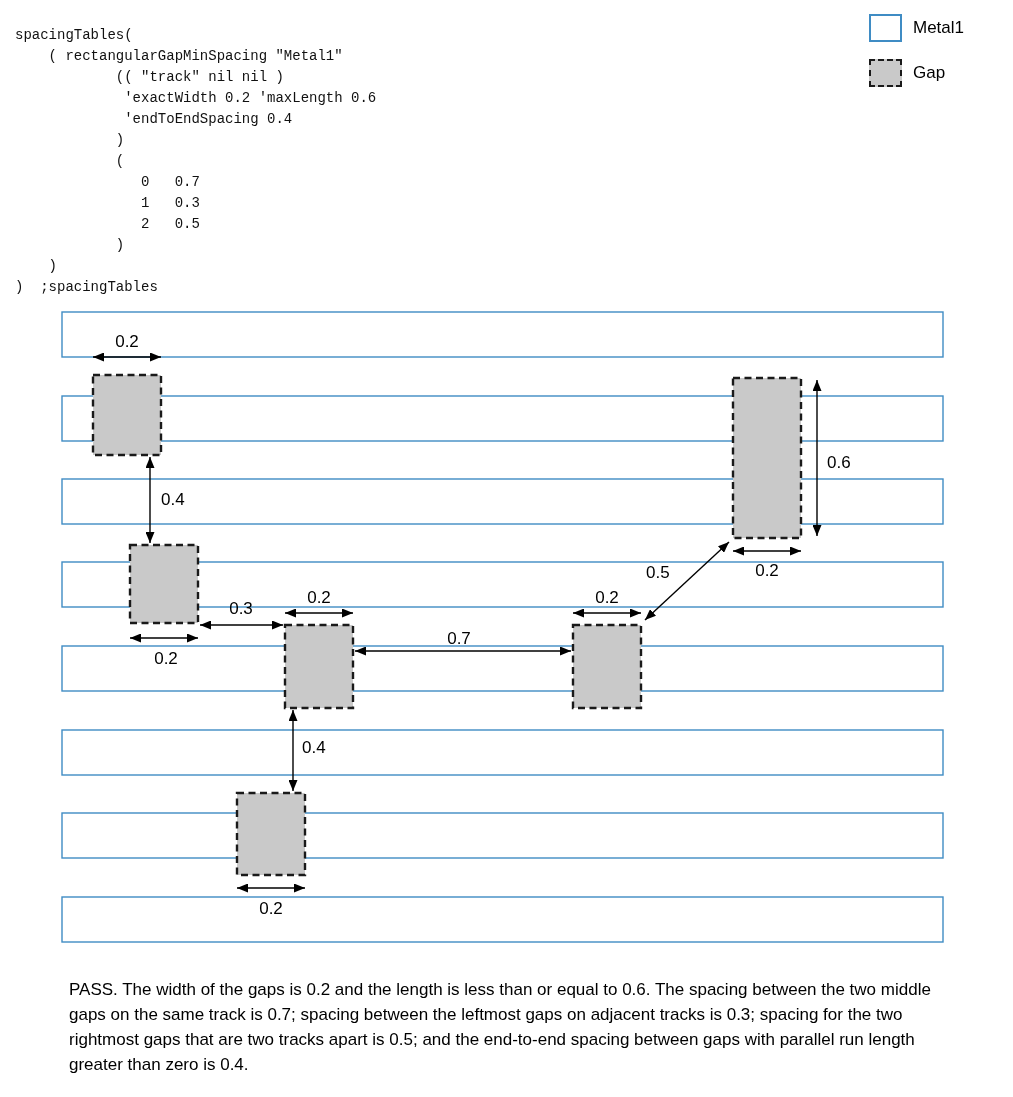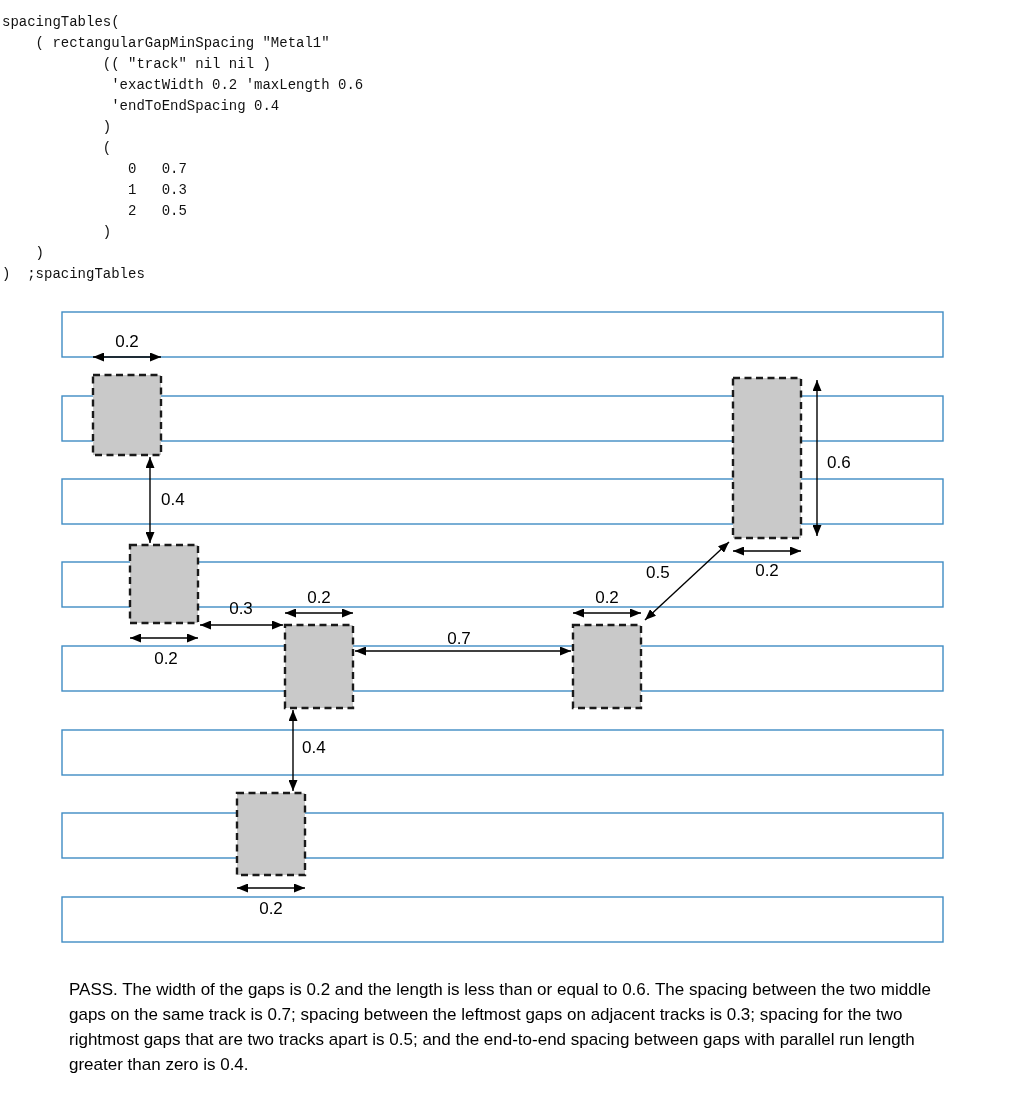--- a/index.html
+++ b/index.html
@@ -9,21 +9,21 @@
     width: 1013px;
     height: 1097px;
     background: #ffffff;
     font-family: "Liberation Sans", sans-serif;
     overflow: hidden;
   }
   .code {
     position: absolute;
     left: 2px;
     top: 12px;
-    margin: 0;
+    margin: 13px;
     font-family: "Liberation Mono", "DejaVu Sans Mono", monospace;
     font-size: 14px;
     line-height: 21px;
     color: #111111;
     white-space: pre;
   }
   .legend {
     position: absolute;
     left: 869px;
     top: 14px;
@@ -73,20 +73,30 @@
              'endToEndSpacing 0.4
             )
             (
                0   0.7
                1   0.3
                2   0.5
             )
     )
 )  ;spacingTables</pre>
 
+  <div class="legend">
+    <div class="legend-item">
+      <span class="swatch metal1"></span>
+      <span class="legend-label">Metal1</span>
+    </div>
+    <div class="legend-item">
+      <span class="swatch gap-swatch"></span>
+      <span class="legend-label">Gap</span>
+    </div>
+  </div>
 
   <svg id="diagram-svg" viewBox="0 0 1013 1097" xmlns="http://www.w3.org/2000/svg">
     <defs>
       <marker id="arw" markerUnits="userSpaceOnUse" markerWidth="11" markerHeight="9" refX="11" refY="4.5" orient="auto-start-reverse">
         <path d="M0,0 L11,4.5 L0,9 Z" fill="#000000"></path>
       </marker>
     </defs>
   <rect x="62" y="312" width="881" height="45" class="track"></rect>
       <rect x="62" y="396" width="881" height="45" class="track"></rect>
       <rect x="62" y="479" width="881" height="45" class="track"></rect>

